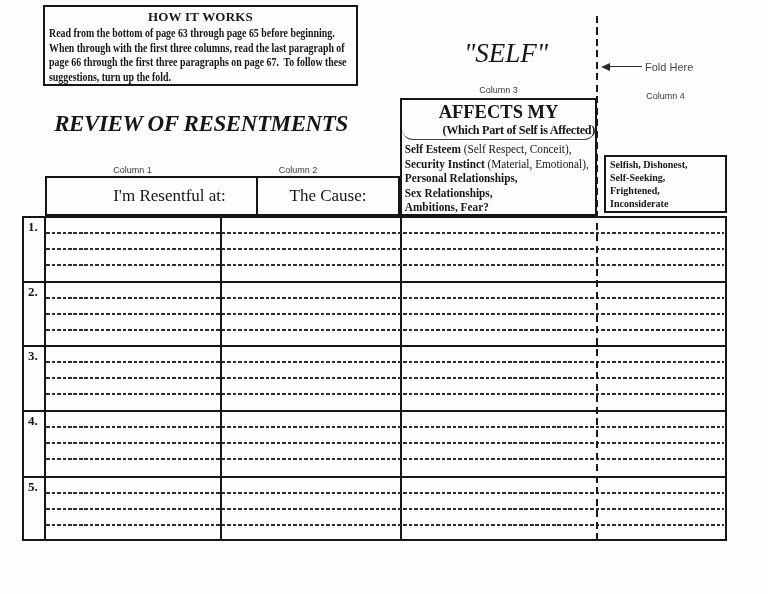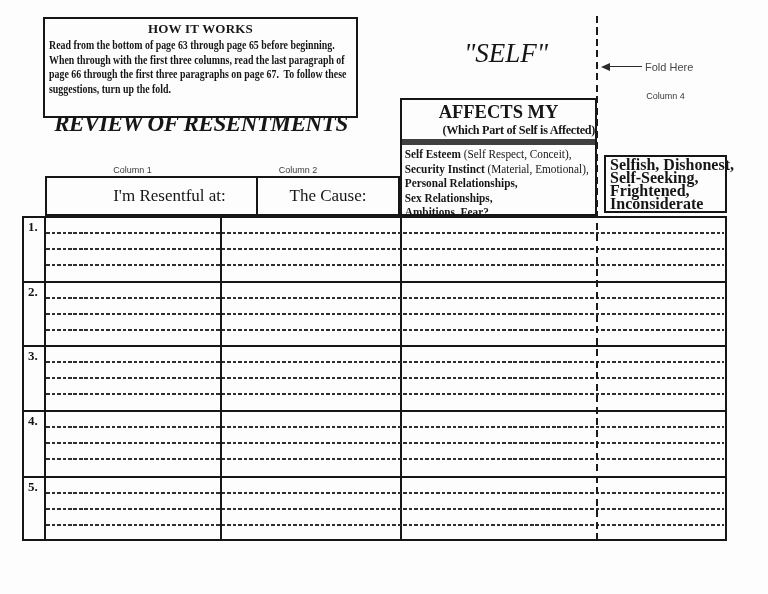--- a/index.html
+++ b/index.html
@@ -2,21 +2,21 @@
 <html><head>
 <meta charset="utf-8">
 <style>
   html,body{margin:0;padding:0;background:#fff;}
   .page{position:relative;width:768px;height:594px;background:#fdfdfd;overflow:hidden;
         font-family:"Liberation Serif",serif;color:#161616;}
   .abs{position:absolute;}
   .pre{white-space:pre;}
 
   
-  .hiw-box{left:43px;top:17px;width:315px;height:101px;border:2px solid #161616;box-sizing:border-box;}
+  .hiw-box{left:43px;top:5px;width:315px;height:81px;border:2px solid #161616;box-sizing:border-box;}
   .hiw-title{position:absolute;left:0;top:2px;width:100%;text-align:center;
              font-weight:bold;font-size:13px;letter-spacing:.2px;}
   .hiw-body{position:absolute;left:4px;top:19px;width:362px;
             font-weight:bold;font-size:11.5px;line-height:14.5px;
             transform:scaleX(.86);transform-origin:0 0;}
 
   
   .page-title{left:45px;top:111px;width:312px;text-align:center;
               font-weight:bold;font-size:23px;letter-spacing:-.4px;font-style:italic;}
 
@@ -44,33 +44,33 @@
 
   
   .col12-header{left:45px;top:176px;width:355px;height:40px;border:2px solid #161616;
                 box-sizing:border-box;display:flex;padding-left:36px;}
   .col12-cell{display:flex;align-items:center;justify-content:center;font-size:17px;}
   .c1{width:173px;border-right:2px solid #161616;}
   .c2{flex:1;}
 
   
   .col3-box{left:400px;top:98px;width:197px;height:118px;border:2px solid #161616;box-sizing:border-box;}
-  .col3-top{height:39px;border-bottom:6px solid #404040;}
+  .col3-top{height:39px;border-bottom:1px solid #404040;border-radius:11px;}
   .affects-title{text-align:center;font-weight:bold;font-size:18.5px;line-height:22px;padding-top:1px;}
   .affects-subtitle{text-align:right;font-weight:bold;font-size:12.2px;line-height:14px;letter-spacing:-.3px;}
   .col3-list{padding:2px 0 0 3px;font-size:12px;line-height:14.6px;white-space:nowrap;
              transform:scaleX(.94);transform-origin:0 0;width:206px;}
   .col3-list .b{font-weight:bold;}
 
   
   .col4-a{left:604px;top:98px;width:123px;height:55px;border:2px solid #161616;box-sizing:border-box;}
   .col4-a .txt{padding:1px 0 0 4px;font-weight:bold;font-size:11px;line-height:12.6px;
                transform:scaleX(.95);transform-origin:0 0;width:128px;}
   .col4-b{left:604px;top:155px;width:123px;height:58px;border:2px solid #161616;box-sizing:border-box;}
-  .col4-b .txt{padding:1px 0 12px 4px;font-weight:bold;font-size:16px;line-height:13px;}
+  .col4-b .txt{padding:1px 0 12px 4px;font-weight:bold;font-size:10px;line-height:13px;}
 
   
   .rtable{left:22px;top:216px;width:705px;height:325px;border:2px solid #161616;box-sizing:border-box;}
   .vline{position:absolute;top:0;bottom:0;width:2px;background:#161616;}
   .v1{left:20px;} .v2{left:196px;} .v3{left:376px;}
   .hline{position:absolute;left:0;right:0;height:2px;background:#161616;}
   .h1{top:63px;} .h2{top:127px;} .h3{top:192px;} .h4{top:258px;}
   .trow{position:absolute;left:0;right:0;}
   .r1{top:0;height:63px;} .r2{top:65px;height:62px;} .r3{top:129px;height:63px;}
   .r4{top:194px;height:64px;} .r5{top:260px;height:61px;}
@@ -99,20 +99,21 @@
   <div class="abs fold-line"></div>
 
   <div class="abs fold-here">
     <span class="arrow-head"></span>
     <span class="arrow-shaft"></span>
     <span class="fold-here-label">Fold Here</span>
   </div>
 
   <div class="abs col-label lbl1">Column 1</div>
   <div class="abs col-label lbl2">Column 2</div>
+  <div class="abs col-label lbl3">Column 3</div>
   <div class="abs col-label lbl4">Column 4</div>
 
   <div class="abs col12-header">
     <div class="col12-cell c1">I'm Resentful at:</div>
     <div class="col12-cell c2">The Cause:</div>
   </div>
 
   <div class="abs col3-box">
     <div class="col3-top">
       <div class="affects-title">AFFECTS MY</div>

